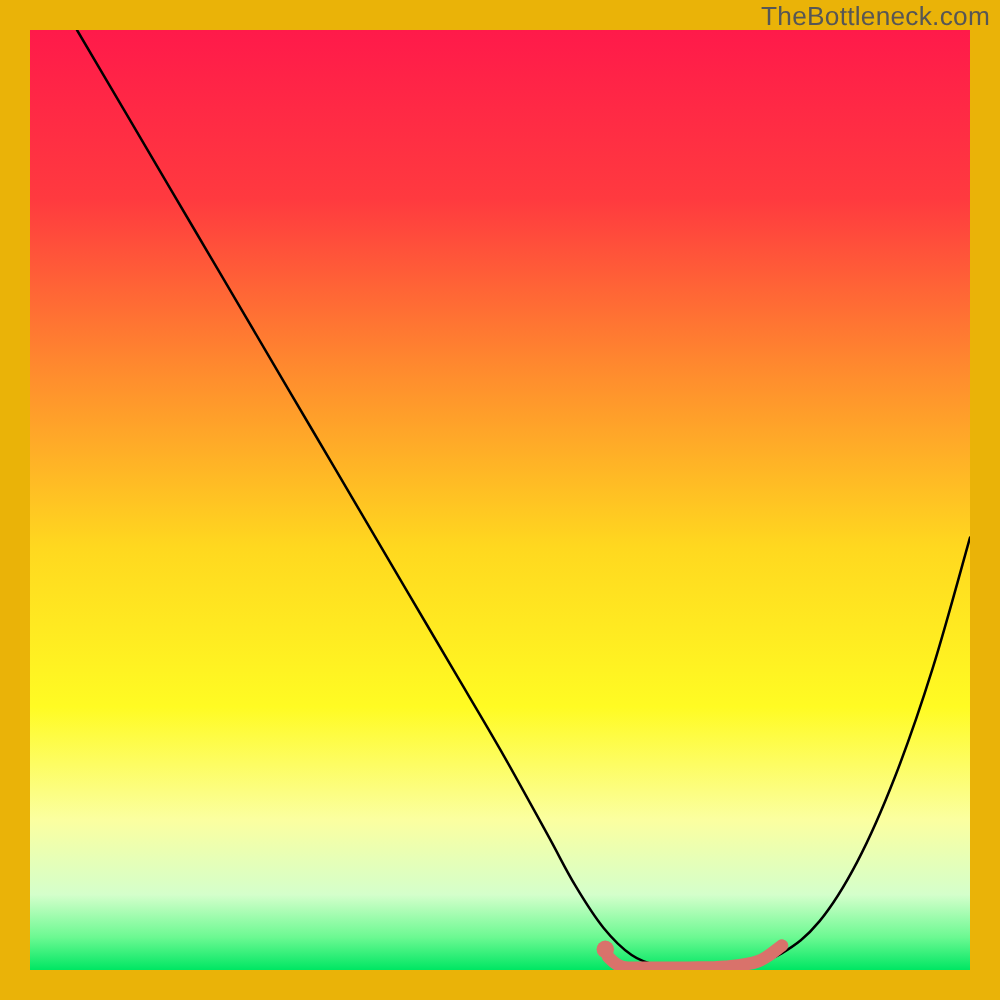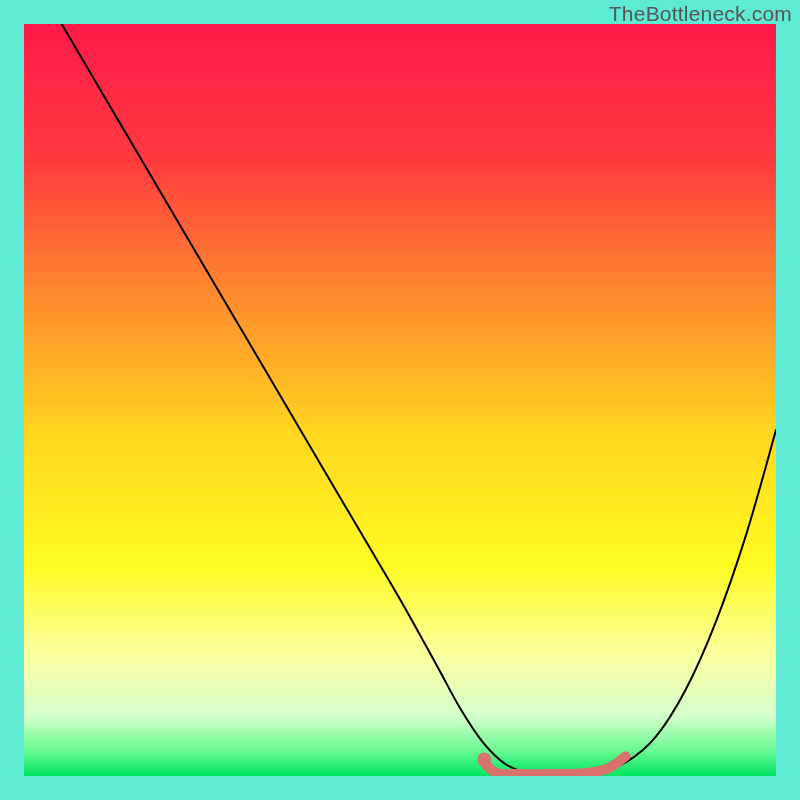--- a/index.html
+++ b/index.html
@@ -1,21 +1,21 @@
 <!DOCTYPE html>
 <html><head>
 <meta charset="utf-8">
 <style>
   * { margin: 0; padding: 0; box-sizing: border-box; }
   html, body { width: 800px; height: 800px; overflow: hidden; background: #000; }
   .frame {
     position: relative;
     width: 800px;
     height: 800px;
-    background: #5eead4;
+    background: #eab308;
   }
   .plot {
     position: absolute;
     left: 24px;
     top: 24px;
     width: 752px;
     height: 752px;
   }
   .attribution {
     position: absolute;

